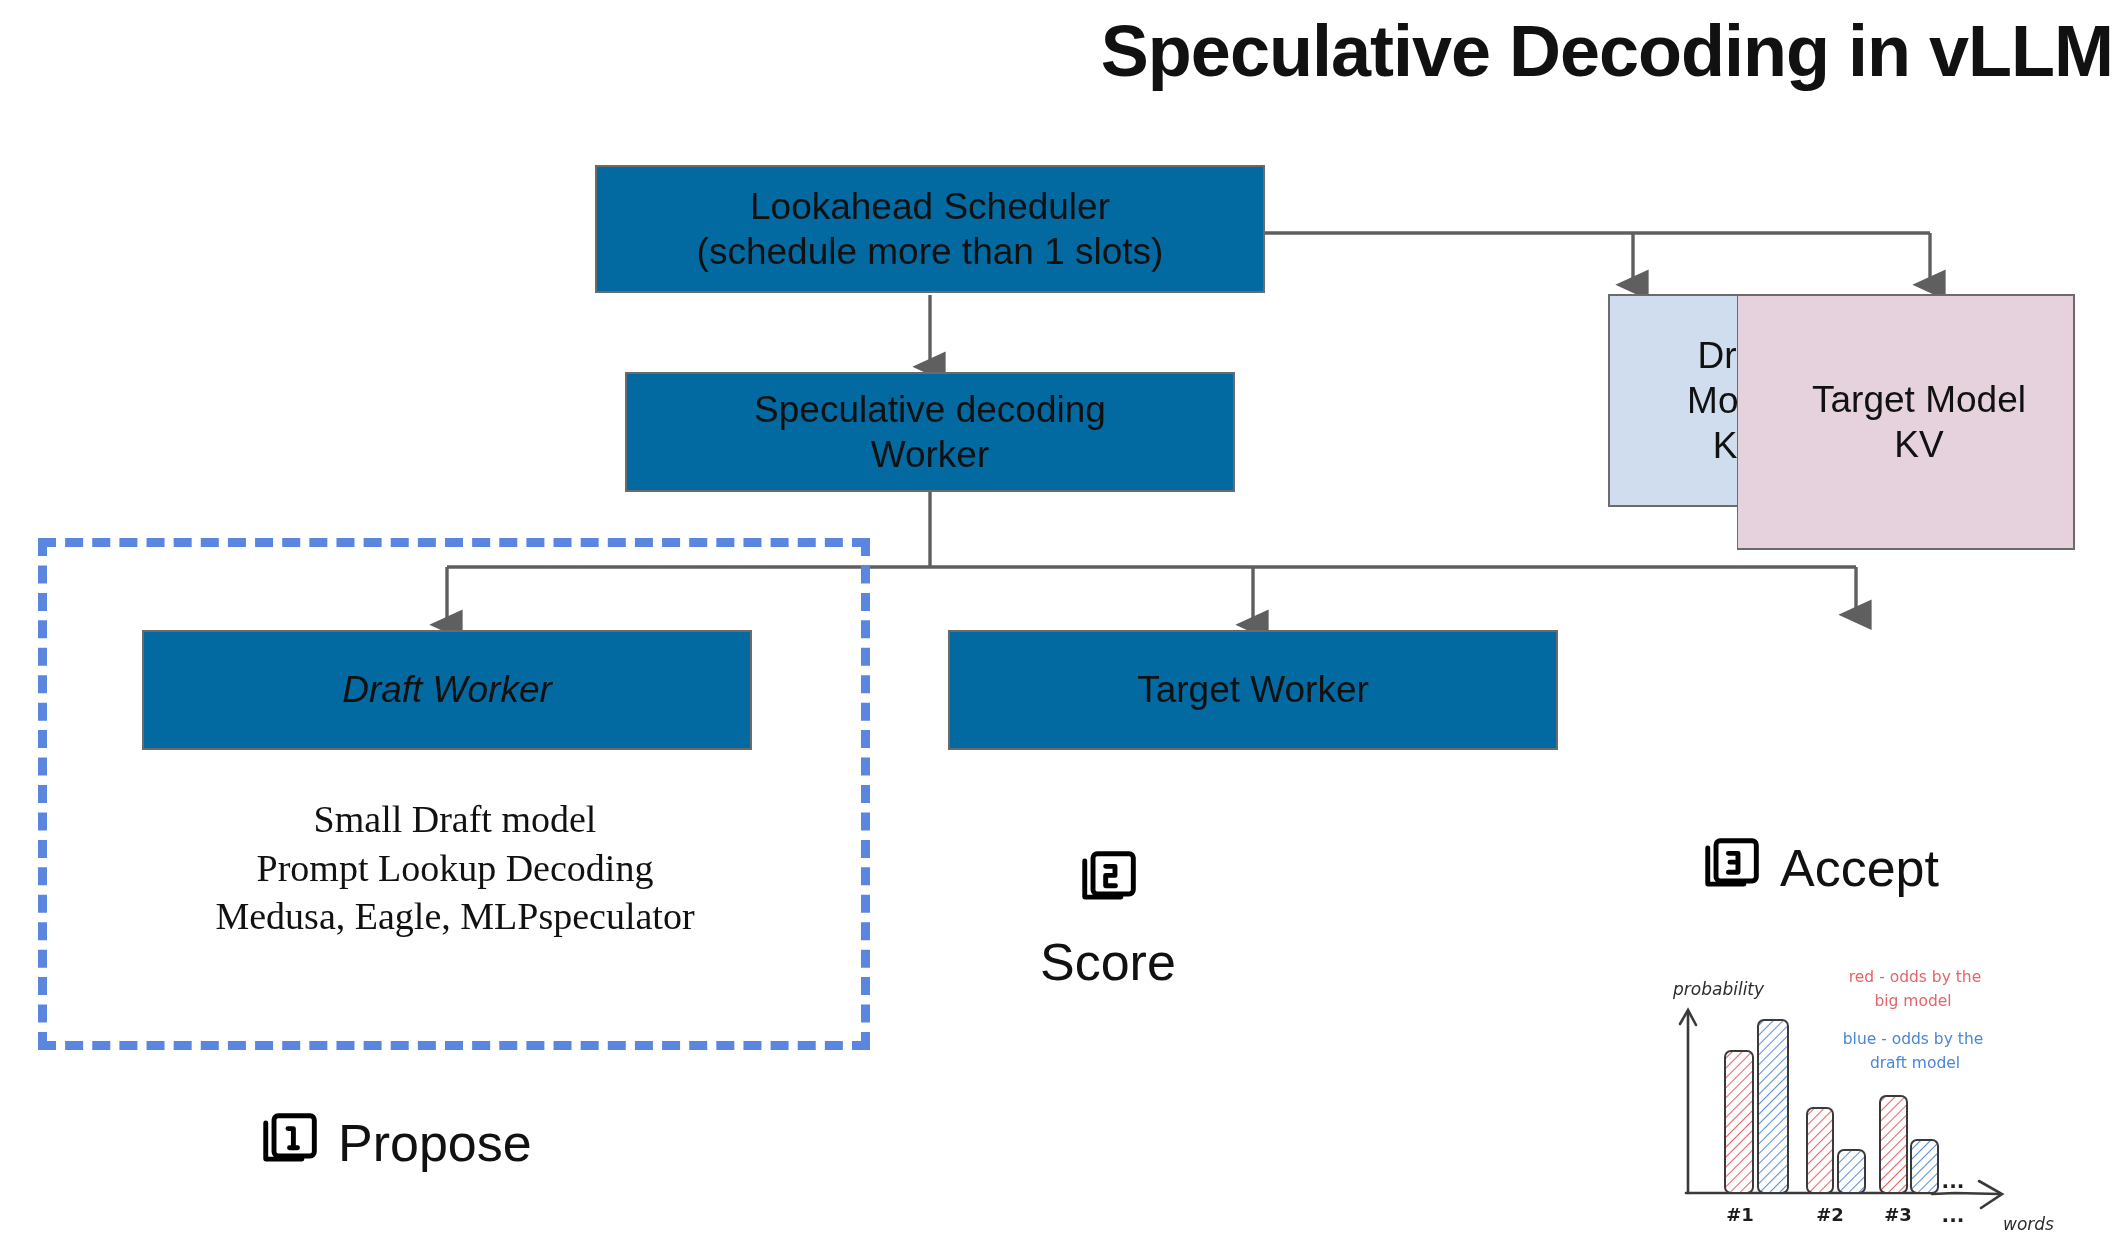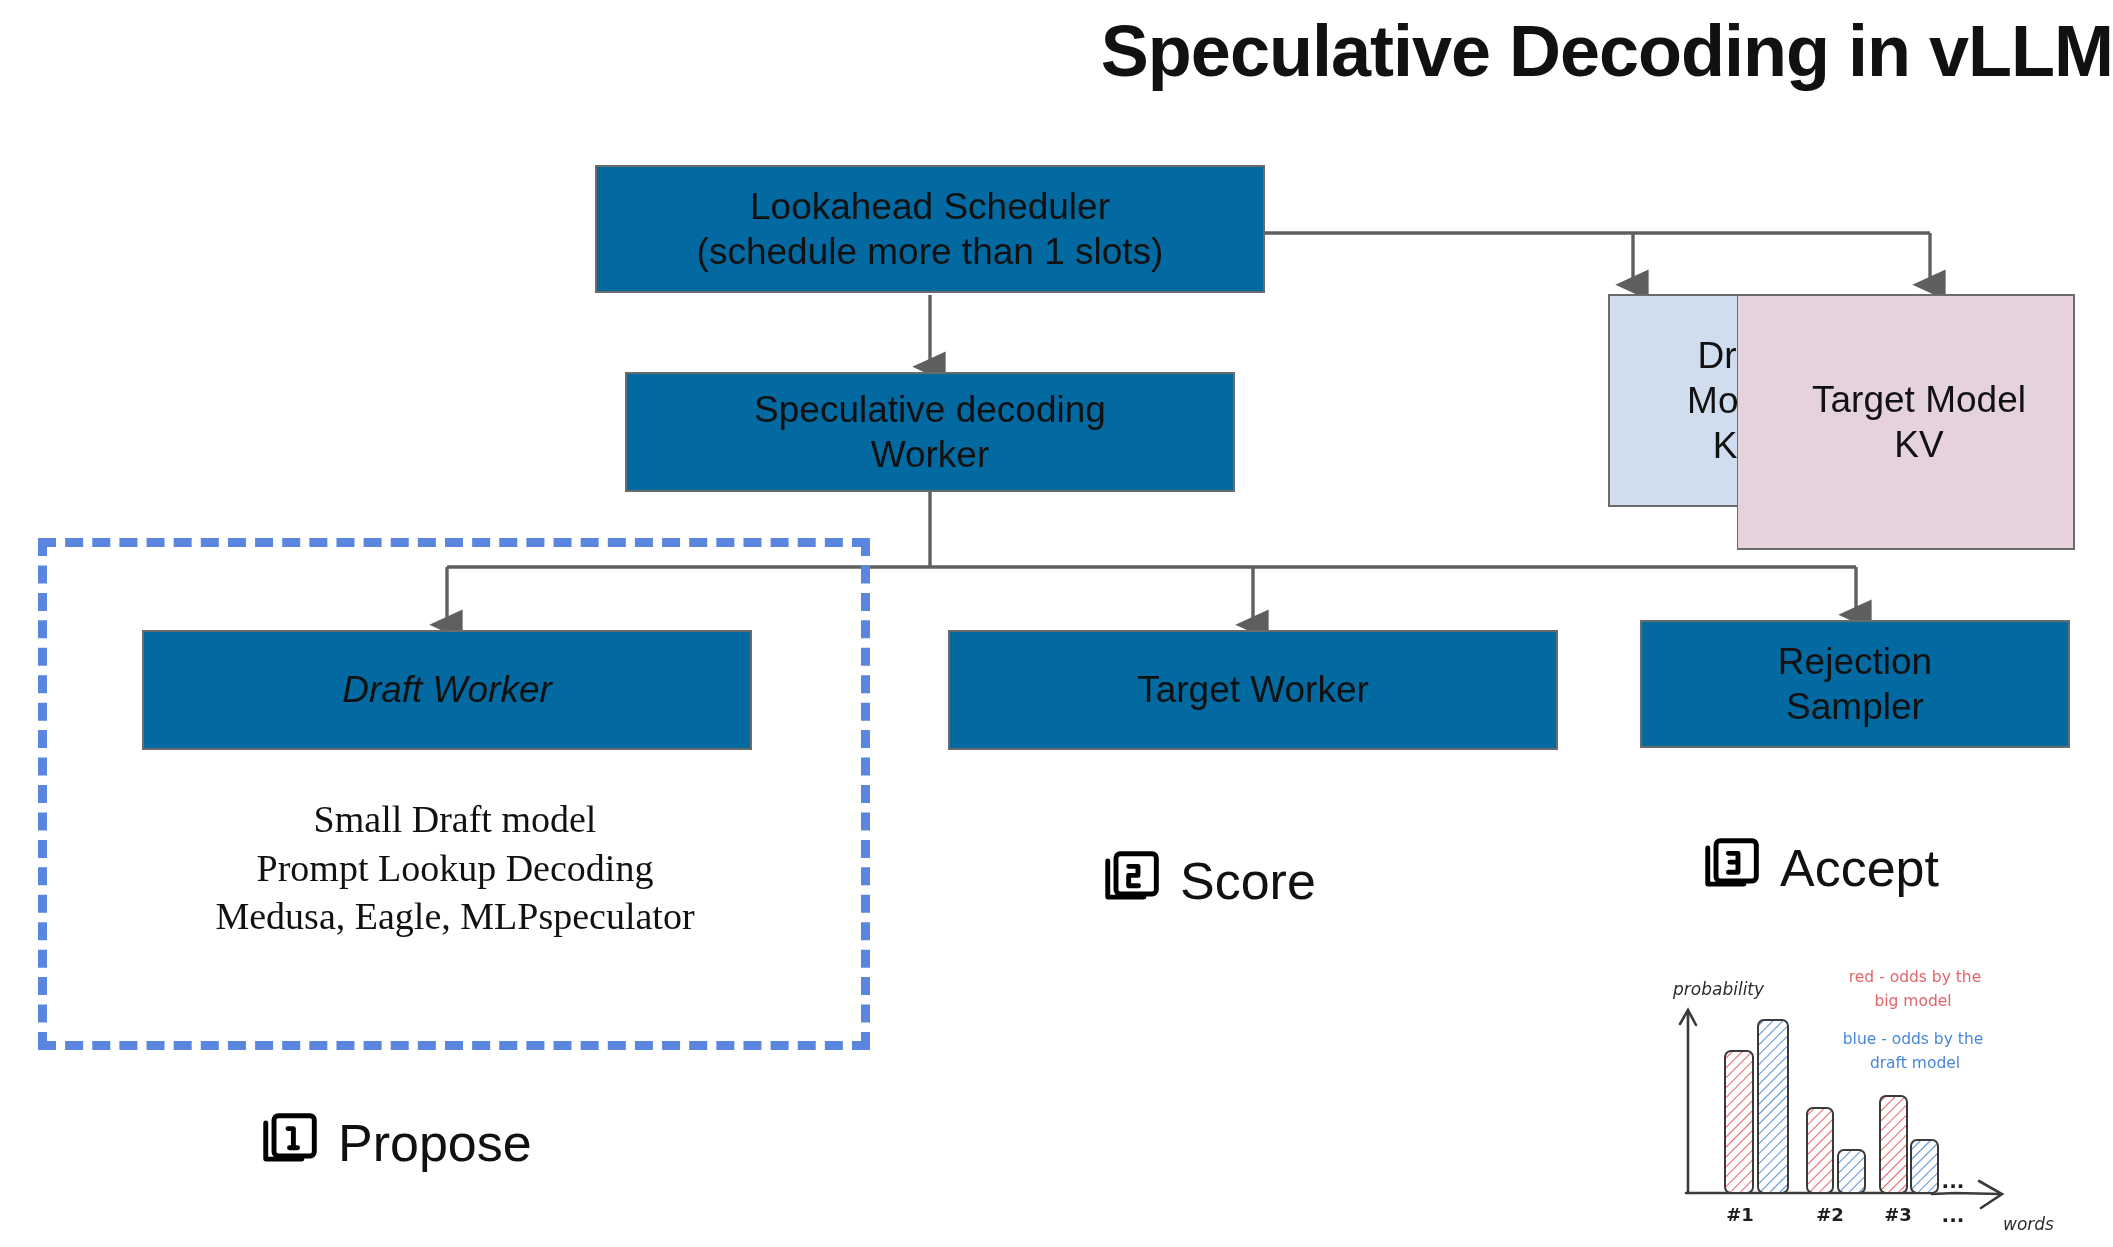--- a/index.html
+++ b/index.html
@@ -129,40 +129,38 @@
 Model
 KV</div>
 
   <div class="box kv-target" style="left:1737px;top:294px;width:338px;height:256px;padding-left:27px;">Target Model
 KV</div>
 
   <div class="box" style="left:142px;top:630px;width:610px;height:120px;font-style:italic;">Draft Worker</div>
 
   <div class="box" style="left:948px;top:630px;width:610px;height:120px;">Target Worker</div>
 
-  <div class="box" style="left:1640px;top:620px;width:430px;height:128px;">Rejection
-Sampler</div>
 
   <div class="note" style="left:60px;top:795px;width:790px;">Small Draft model
 Prompt Lookup Decoding
 Medusa, Eagle, MLPspeculator</div>
 
   <div class="step" style="left:258px;top:1110px;">
     <span class="glyph">
       <svg width="62" height="62" viewBox="0 0 24 24" fill="none" stroke="#000" stroke-width="1.9" stroke-linecap="round" stroke-linejoin="round">
         <path d="M3 5v14h14"></path>
         <rect x="6.2" y="2.2" width="15.6" height="15.6" rx="1.6"></rect>
         <path d="M11.6 7.2h2.1v7.4"></path>
         <path d="M12.2 14.6h3.1"></path>
       </svg>
     </span>
     <span class="step-label">Propose</span>
   </div>
 
-  <div class="step" style="left:1100px;top:848px;">
+  <div class="step" style="left:1040px;top:848px;flex-direction:column;">
     <span class="glyph">
       <svg width="62" height="62" viewBox="0 0 24 24" fill="none" stroke="#000" stroke-width="1.9" stroke-linecap="round" stroke-linejoin="round">
         <path d="M3 5v14h14"></path>
         <rect x="6.2" y="2.2" width="15.6" height="15.6" rx="1.6"></rect>
         <path d="M11.1 7.1h3.6v3.5h-3.6v4h3.8"></path>
       </svg>
     </span>
     <span class="step-label">Score</span>
   </div>
 

